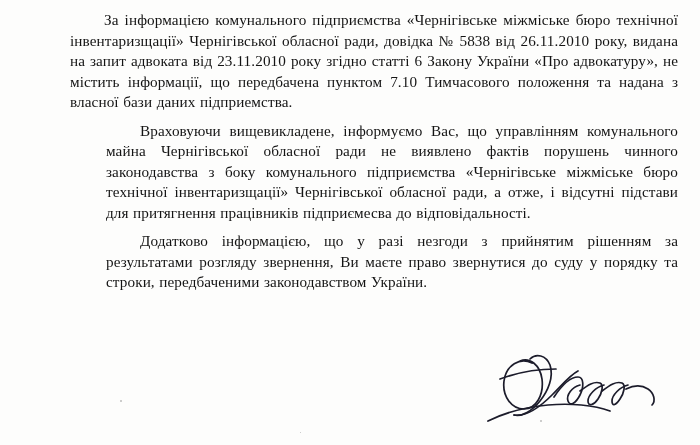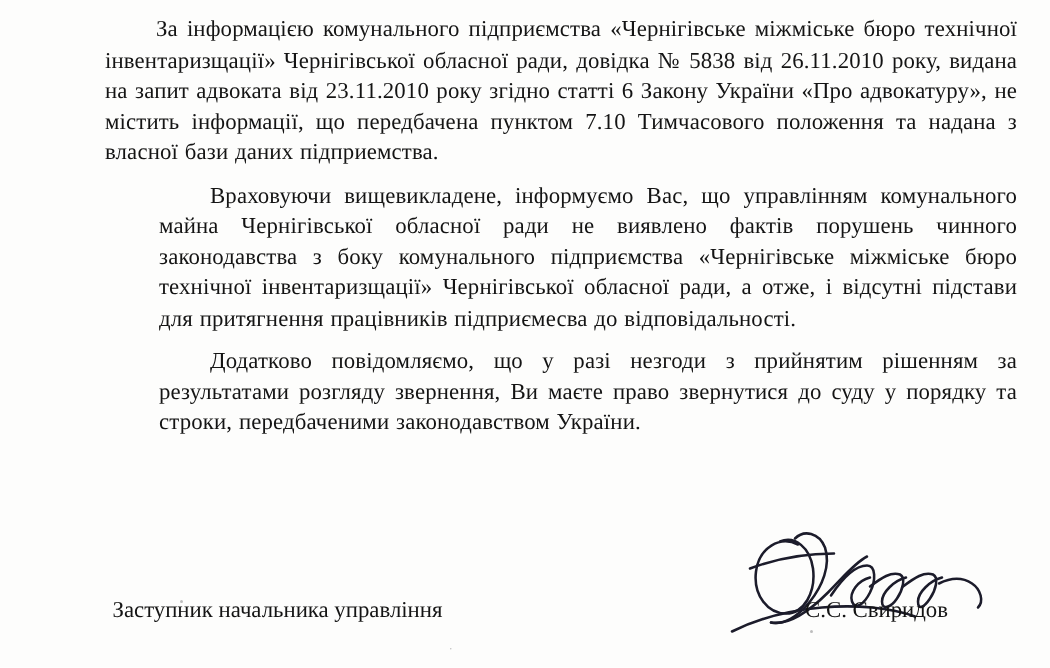--- a/index.html
+++ b/index.html
@@ -82,44 +82,40 @@
   }
 </style>
 </head>
 <body>
 
 <div class="page">
 
   <div class="doc-body">
     <p class="para">За інформацією комунального підприємства «Чернігівське міжміське бюро технічної інвентаризщації» Чернігівської обласної ради, довідка № 5838 від 26.11.2010 року, видана на запит адвоката від 23.11.2010 року згідно статті 6 Закону України «Про адвокатуру», не містить інформації, що передбачена пунктом 7.10 Тимчасового положення та надана з власної бази даних підприемства.</p>
     <p class="para gap">Враховуючи вищевикладене, інформуємо Вас, що управлінням комунального майна Чернігівської обласної ради не виявлено фактів порушень чинного законодавства з боку комунального підприємства «Чернігівське міжміське бюро технічної інвентаризщації» Чернігівської обласної ради, а отже, і відсутні підстави для притягнення працівників підприємесва до відповідальності.</p>
-    <p class="para gap">Додатково повідомляємо, що у разі незгоди з прийнятим рішенням за результатами розгляду звернення, Ви маєте право звернутися до суду у порядку та строки, передбаченими законодавством України.</p>
+    <p class="para gap">Додатково інформацією, що у разі незгоди з прийнятим рішенням за результатами розгляду звернення, Ви маєте право звернутися до суду у порядку та строки, передбаченими законодавством України.</p>
   </div>
 
   <div class="signature-block">
 
     <div class="sig-scribble">
       <svg width="190" height="78" viewBox="0 0 190 78" xmlns="http://www.w3.org/2000/svg">
         <g fill="none" stroke="#1c1c2b" stroke-width="1.7" stroke-linecap="round" stroke-linejoin="round">
           <path d="M62 12 C50 6, 36 14, 34 30 C32 46, 42 58, 54 58 C66 58, 74 44, 72 28 C70 14, 60 6, 50 10"></path>
           <path d="M60 8 C66 2, 76 4, 80 14 C84 26, 78 40, 70 50 C62 60, 52 66, 44 64"></path>
           <path d="M44 64 C56 66, 70 56, 82 44 C92 34, 100 24, 108 20"></path>
           <path d="M84 46 C92 34, 100 26, 108 26 C114 26, 114 36, 110 44 C106 52, 100 56, 98 50 C96 44, 102 36, 110 34"></path>
           <path d="M110 40 C118 34, 124 30, 130 32 C134 34, 132 42, 128 48 C124 54, 118 56, 118 50 C118 44, 126 36, 134 34"></path>
           <path d="M132 40 C140 34, 146 30, 152 32 C156 34, 154 42, 150 48 C146 54, 142 56, 142 50 C142 44, 150 36, 158 34"></path>
           <path d="M156 38 C164 34, 172 34, 178 38 C184 42, 186 50, 182 54"></path>
           <path d="M30 28 C46 22, 66 18, 86 18"></path>
           <path d="M18 70 C34 62, 56 56, 78 54 C100 52, 124 54, 140 60"></path>
         </g>
       </svg>
     </div>
 
-    <div class="sig-row">
-      <span class="sig-title">Заступник начальника управління</span>
-      <span class="sig-name">С.С. Свиридов</span>
-    </div>
   </div>
 
   <div class="speck" style="left:120px; top:400px; width:2px; height:2px;"></div>
   <div class="speck" style="left:540px; top:420px; width:2px; height:2px;"></div>
   <div class="speck" style="left:300px; top:432px; width:1px; height:1px;"></div>
 
 </div>
 
 </body></html>

